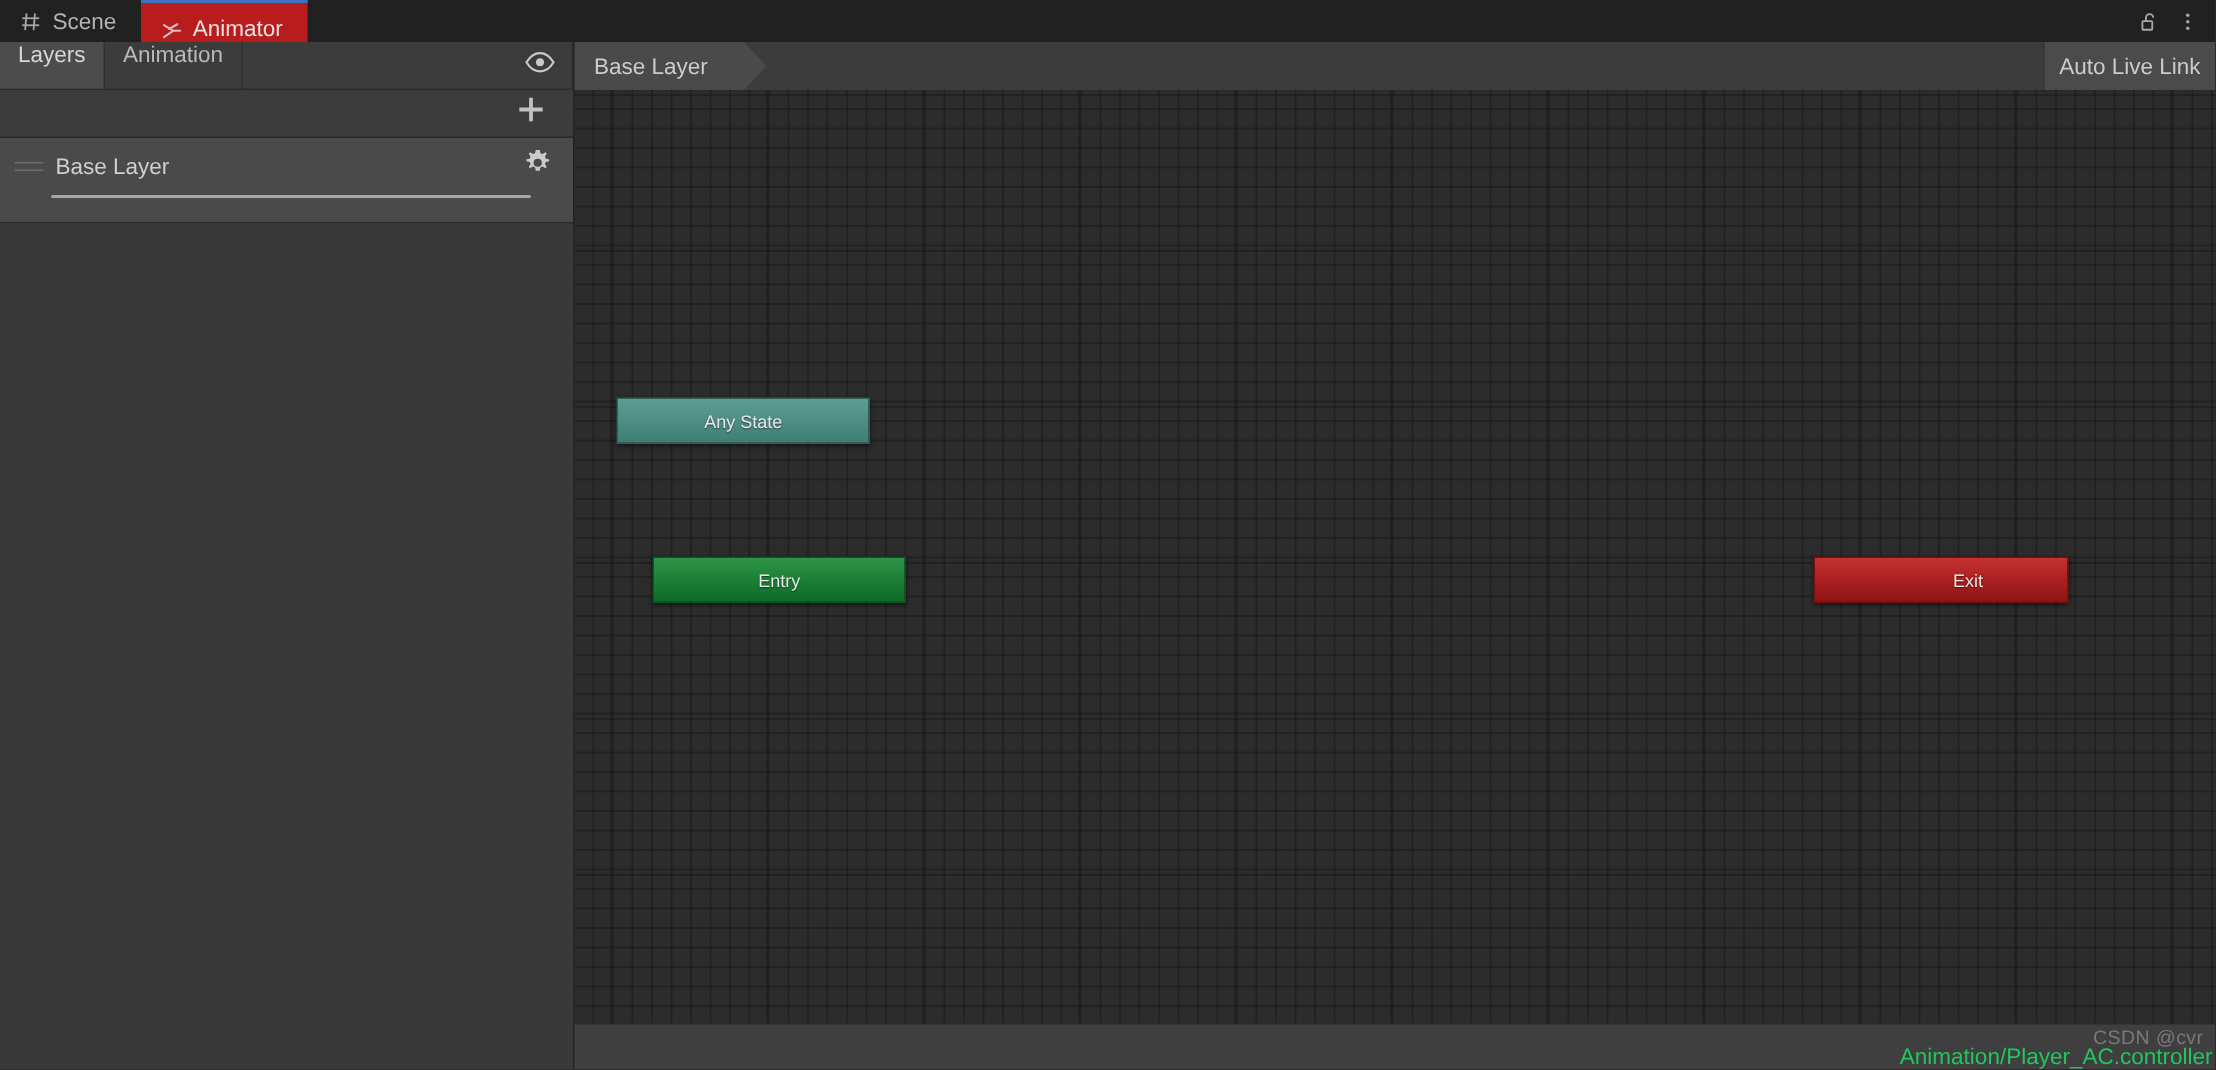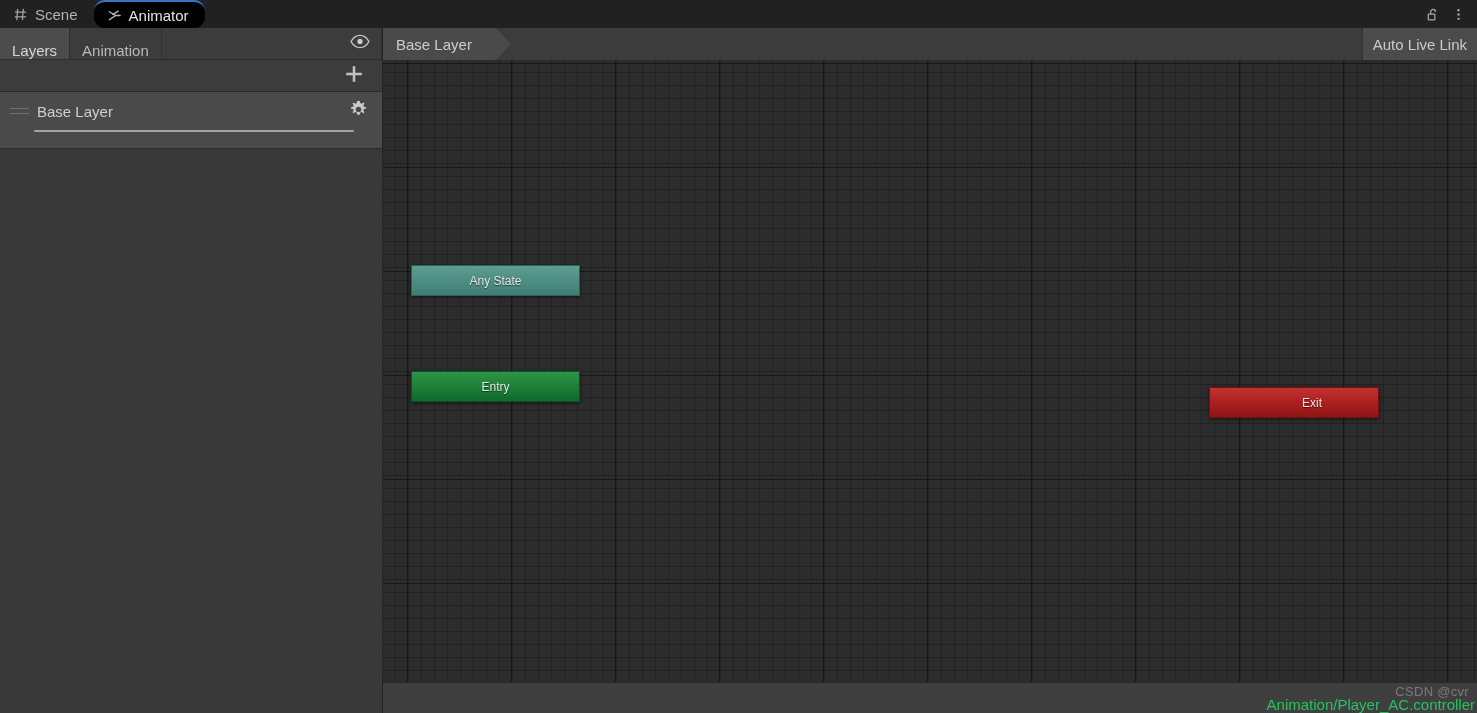--- a/index.html
+++ b/index.html
@@ -29,27 +29,27 @@
   }
   .wtab {
     display: flex;
     align-items: center;
     gap: 7px;
     padding: 0 16px 0 13px;
     font-size: 15px;
     color: #b4b4b4;
     position: relative;
     box-sizing: border-box;
-    border-radius: 11px;
   }
   .wtab.active {
-    background: #000000;
+    background: #b91c1c;
     color: #e2e2e2;
     border-top: 2px solid #3a74bd;
     padding-top: 0px;
+    align-items: flex-end;
   }
   .wtab .ticon {
     width: 15px; height: 15px;
     display: inline-block;
     flex: 0 0 auto;
     opacity: .85;
   }
   .tabstrip-right {
     margin-left: auto;
     display: flex;
@@ -74,21 +74,21 @@
   }
   .lp-tabbar {
     height: 32px;
     background: #3c3c3c;
     border-bottom: 1px solid #2c2c2c;
     display: flex;
     align-items: stretch;
     box-sizing: border-box;
   }
   .lp-tab {
-    display: flex; align-items: flex-end;
+    display: flex; align-items: flex-start;
     padding: 0 12px;
     font-size: 15px;
     color: #b9b9b9;
     border-right: 1px solid #303030;
     box-sizing: border-box;
   }
   .lp-tab.active {
     background: #4c4c4c;
     color: #d6d6d6;
   }
@@ -223,20 +223,21 @@
     box-sizing: border-box;
     z-index: 3;
   }
   .node-anystate {
     background: linear-gradient(to bottom, #5d9e91 0%, #4f8f84 45%, #3f7e74 100%);
     border: 1px solid #2f5f58;
   }
   .node-entry {
     background: linear-gradient(to bottom, #2f9447 0%, #1f8239 45%, #0e6a29 100%);
     border: 1px solid #0b5520;
+    margin-left: 24px;
   }
   .node-exit {
     background: linear-gradient(to bottom, #c33232 0%, #b02121 45%, #8e1414 100%);
     border: 1px solid #761010;
   }
 
   
   .statusbar {
     position: absolute;
     left: 383px; top: 682px;
@@ -386,21 +387,21 @@
     </div>
 
     <div class="node node-anystate" style="left:28px; top:237px; width:169px; height:31px;">
       <span>Any State</span>
     </div>
 
     <div class="node node-entry" style="left:28px; top:343px; width:169px; height:31px;">
       <span>Entry</span>
     </div>
 
-    <div class="node node-exit" style="left:826px; top:359px; width:170px; height:31px;padding-left:36px;">
+    <div class="node node-exit" style="left:826px; top:343px; width:170px; height:31px;padding-left:36px;">
       <span>Exit</span>
     </div>
   </div>
 
   <div class="statusbar">
     <span>Animation/Player_AC.controller</span>
   </div>
 
   <div class="watermark">CSDN @cvr</div>
 

